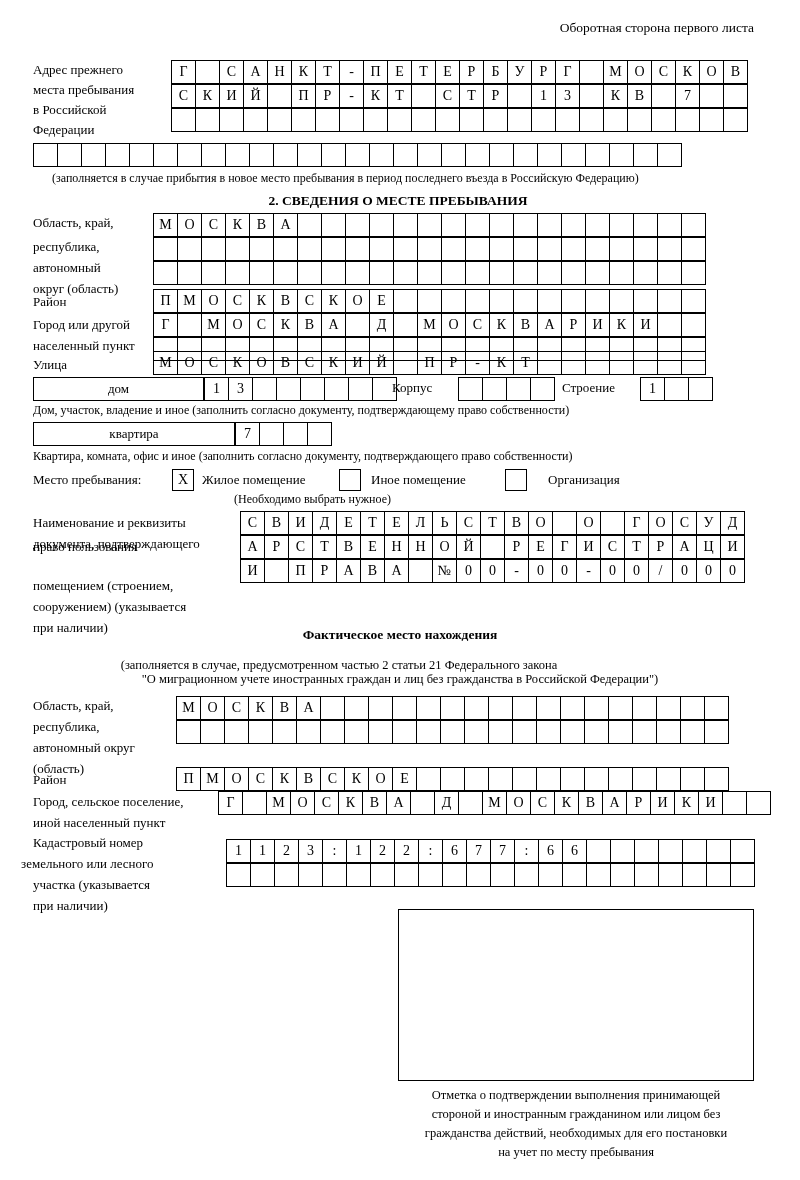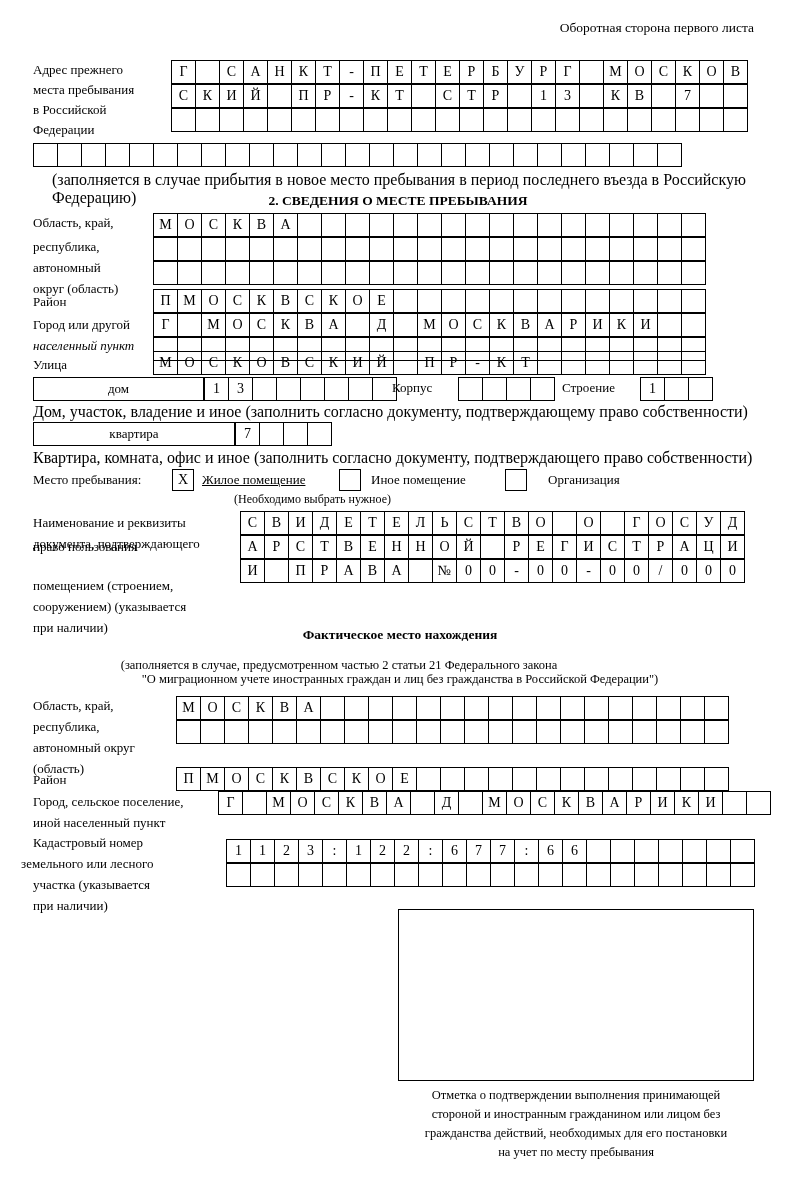--- a/index.html
+++ b/index.html
@@ -46,21 +46,21 @@
 
   .chk{
     position:absolute;width:22px;height:22px;border:1px solid #000;
     box-sizing:border-box;text-align:center;font-size:14px;line-height:20px;
   }
 
   .bigbox{
     position:absolute;border:1px solid #000;box-sizing:border-box;
   }
 
-  .underline-note{position:absolute;font-size:16px;}
+  .underline-note{position:absolute;font-size:12px;}
 </style>
 </head>
 <body>
 
 <div class="page">
 
   <div class="hdr-right">Оборотная сторона первого листа</div>
 
   <div class="lbl" style="left:33px;top:60px;">Адрес прежнего</div>
   <div class="lbl" style="left:33px;top:80px;">места пребывания</div>
@@ -281,21 +281,21 @@
       <div class="cell"></div>
       <div class="cell"></div>
       <div class="cell"></div>
       <div class="cell"></div>
       <div class="cell"></div>
       <div class="cell"></div>
       <div class="cell"></div>
     </div>
 
   <div class="lbl" style="left:33px;top:315px;">Город или другой</div>
-  <div class="lbl" style="left:33px;top:336px;font-style:italic;">населенный пункт</div>
+  <div class="lbl" style="left:33px;top:336px;">населенный пункт</div>
   <div class="row" id="s2-city-0" style="left:153px;top:313px;">
       <div class="cell">Г</div>
       <div class="cell"></div>
       <div class="cell">М</div>
       <div class="cell">О</div>
       <div class="cell">С</div>
       <div class="cell">К</div>
       <div class="cell">В</div>
       <div class="cell">А</div>
       <div class="cell"></div>
@@ -398,21 +398,21 @@
   <div class="row" id="s2-flat" style="left:235px;top:422px;">
       <div class="cell">7</div>
       <div class="cell"></div>
       <div class="cell"></div>
       <div class="cell"></div>
     </div>
   <div class="underline-note" style="left:33px;top:449px;">Квартира, комната, офис и иное (заполнить согласно документу, подтверждающего право собственности)</div>
 
   <div class="lbl" style="left:33px;top:470px;">Место пребывания:</div>
   <div class="chk" style="left:172px;top:469px;">X</div>
-  <div class="lbl" style="left:202px;top:470px;text-decoration:underline;">Жилое помещение</div>
+  <div class="lbl" style="left:202px;top:470px;">Жилое помещение</div>
   <div class="chk" style="left:339px;top:469px;"></div>
   <div class="lbl" style="left:371px;top:470px;">Иное помещение</div>
   <div class="chk" style="left:505px;top:469px;"></div>
   <div class="lbl" style="left:548px;top:470px;">Организация</div>
   <div class="lbl small" style="left:234px;top:489px;">(Необходимо выбрать нужное)</div>
 
   <div class="lbl" style="left:33px;top:513px;">Наименование и реквизиты</div>
   <div class="lbl" style="left:33px;top:534px;">документа, подтверждающего</div>
   <div class="lbl" style="left:33px;top:537px;">право пользования</div>
   <div class="lbl" style="left:33px;top:576px;">помещением (строением,</div>

